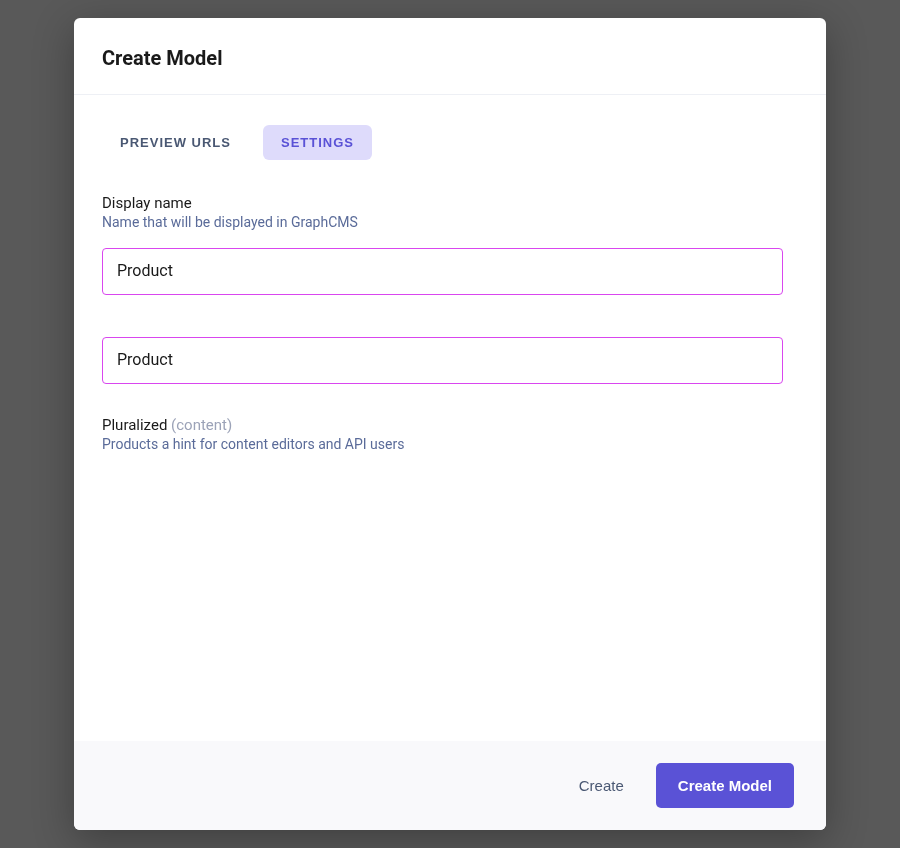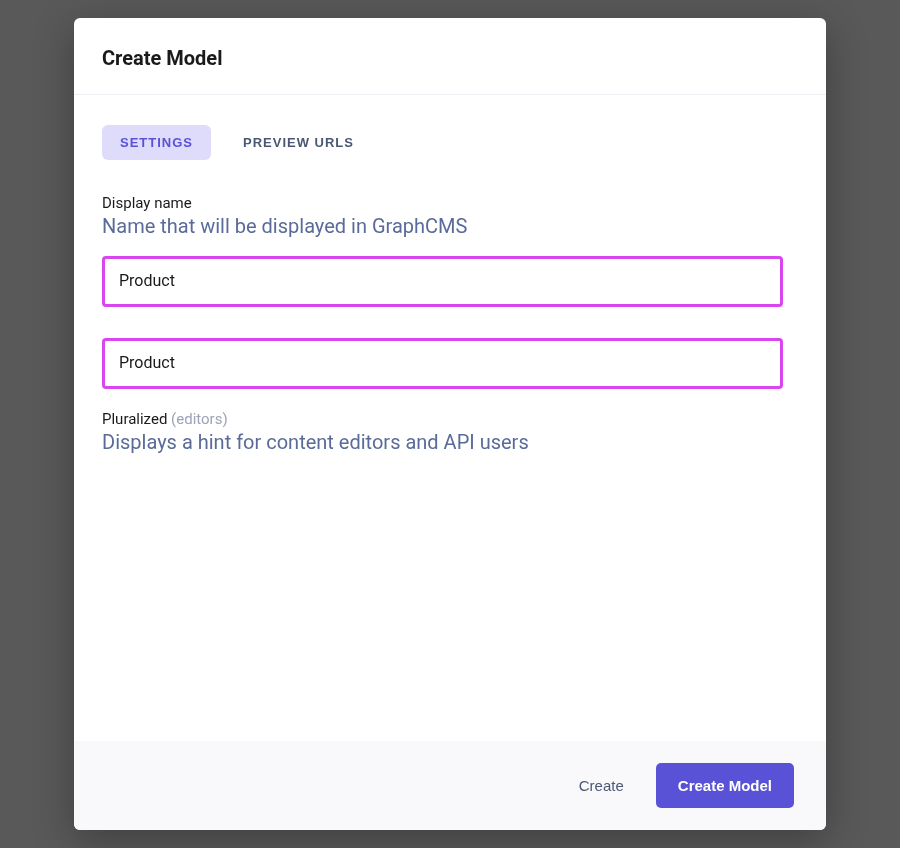--- a/index.html
+++ b/index.html
@@ -53,45 +53,45 @@
       cursor: pointer;
       border: none;
       background: transparent;
       color: #4a5873;
     }
     .tab.active {
       background: #dedbfb;
       color: #5a52d6;
     }
     .field-group {
-      margin-bottom: 21px;
+      margin-bottom: 32px;
     }
     .field-label-row {
       margin-bottom: 8px;
     }
     .field-label {
       font-size: 15px;
       color: #1a1a1a;
       font-weight: 400;
     }
     .field-optional {
       color: #9ca3b8;
       font-weight: 400;
     }
     .field-hint {
-      font-size: 20px;
+      font-size: 14px;
       color: #5a6b99;
       margin-top: 2px;
     }
     .field-input {
       width: 681px;
       padding: 12px 14px;
       font-size: 16px;
       color: #1a1a1a;
-      border: 3px solid #d946ef;
+      border: 1px solid #d946ef;
       border-radius: 4px;
       margin-top: 10px;
       font-family: inherit;
       line-height: 1.3;
     }
     textarea.field-input {
       height: 88px;
       resize: both;
     }
     .modal-footer {
@@ -125,44 +125,44 @@
 </head>
 <body>
 
 <div class="modal">
   <div class="modal-header">
     <h1 class="modal-title">Create Model</h1>
   </div>
 
   <div class="modal-body">
     <div class="tabs">
+      <button class="tab">PREVIEW URLS</button>
       <button class="tab active">SETTINGS</button>
-      <button class="tab">PREVIEW URLS</button>
     </div>
 
     <div class="field-group">
       <div class="field-label-row">
         <div class="field-label">Display name</div>
         <div class="field-hint">Name that will be displayed in GraphCMS</div>
       </div>
       <input type="text" class="field-input" value="Product" style="">
     </div>
 
     <div class="field-group">
       <input type="text" class="field-input" value="Product" style="">
     </div>
 
 
     <div class="field-group">
       <div class="field-label-row">
         <div class="field-label">
           <span>Pluralized</span>
-          <span class="field-optional">(editors)</span>
+          <span class="field-optional">(content)</span>
         </div>
-        <div class="field-hint">Displays a hint for content editors and API users</div>
+        <div class="field-hint">Products a hint for content editors and API users</div>
       </div>
     </div>
   </div>
 
   <div class="modal-footer">
     <button class="btn-cancel">Create</button>
     <button class="btn-primary">Create Model</button>
   </div>
 </div>
 

